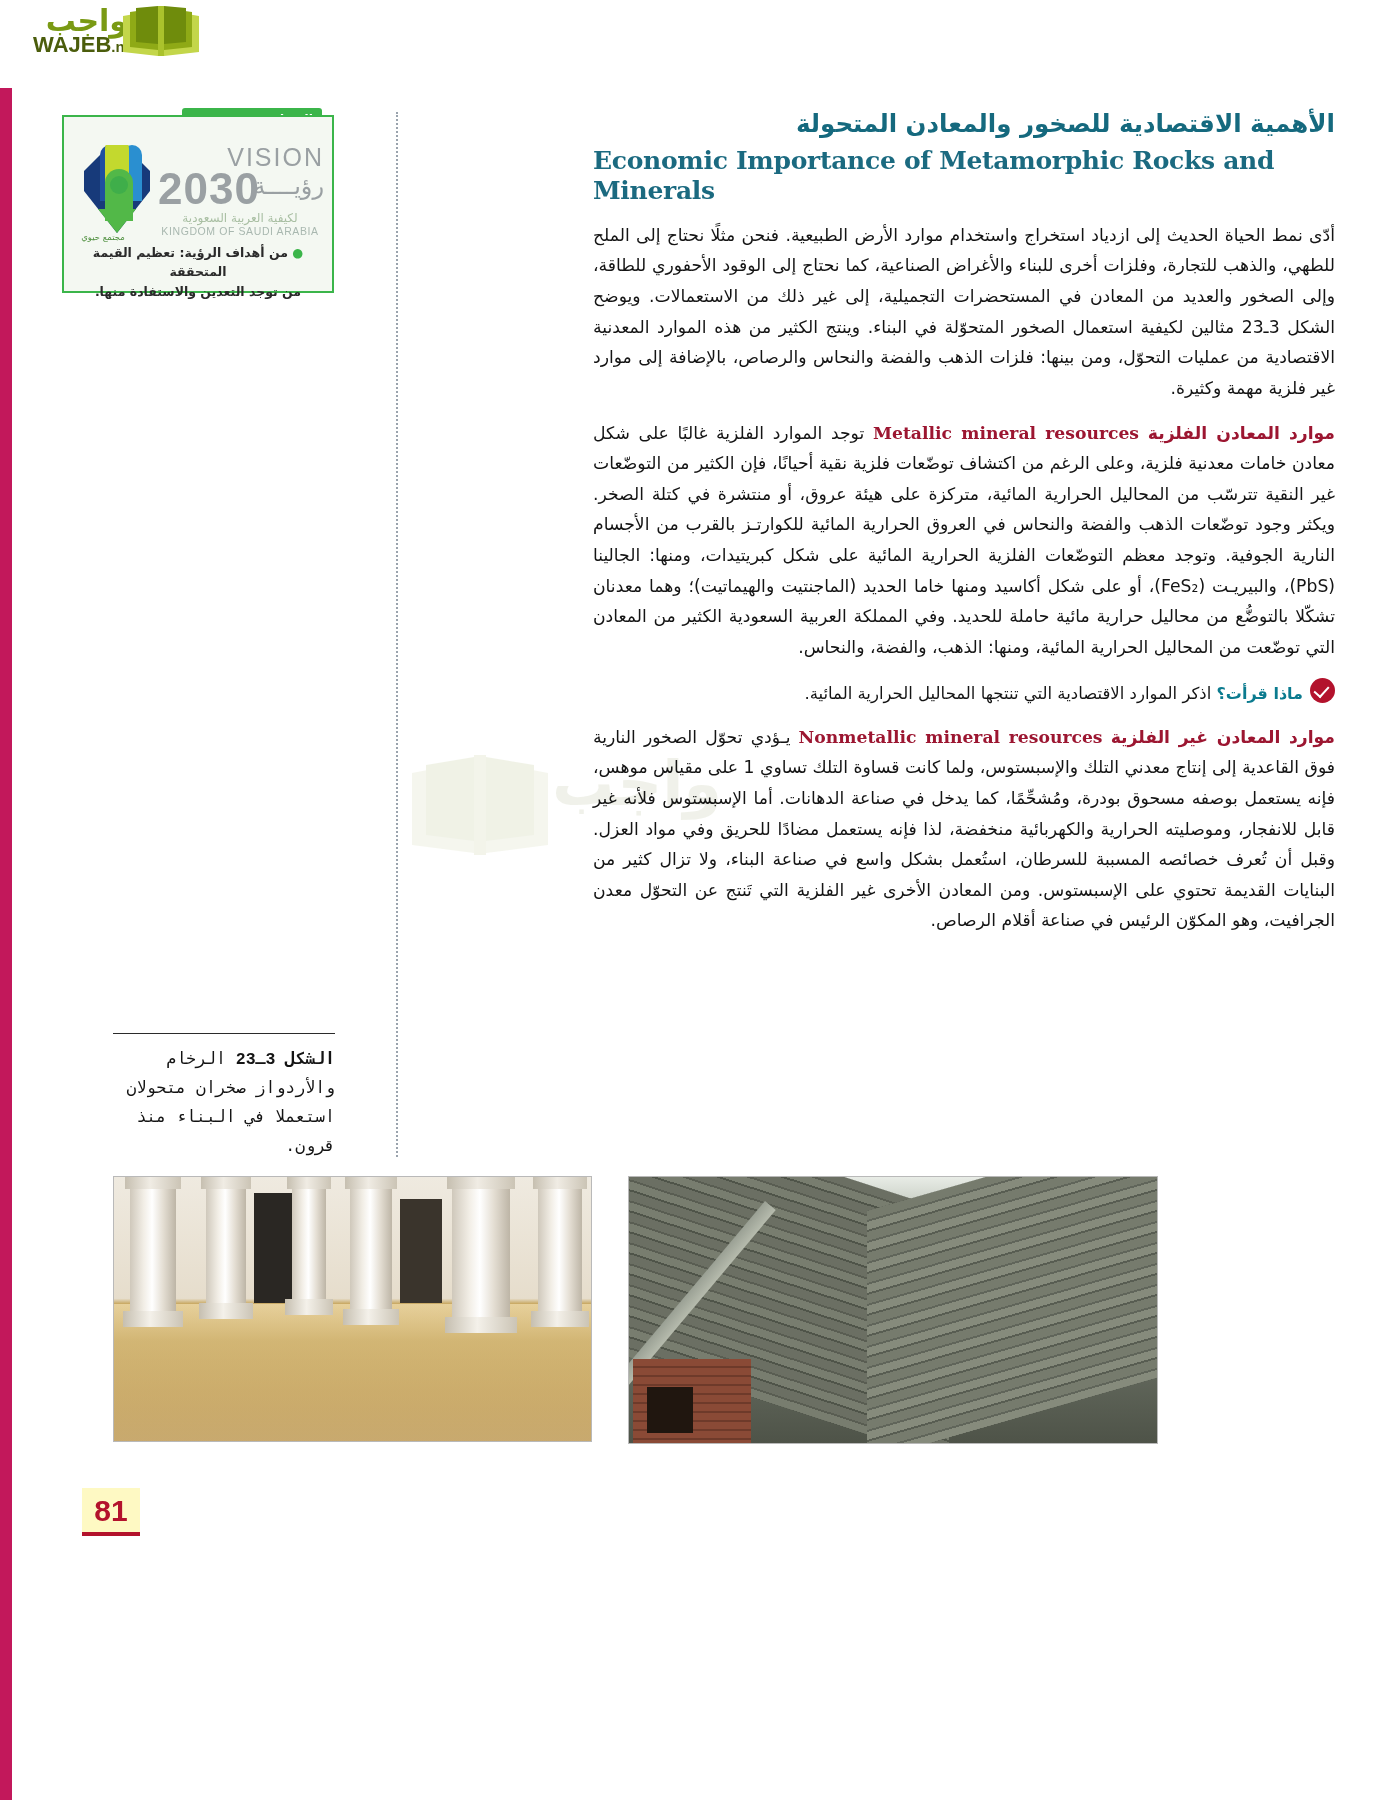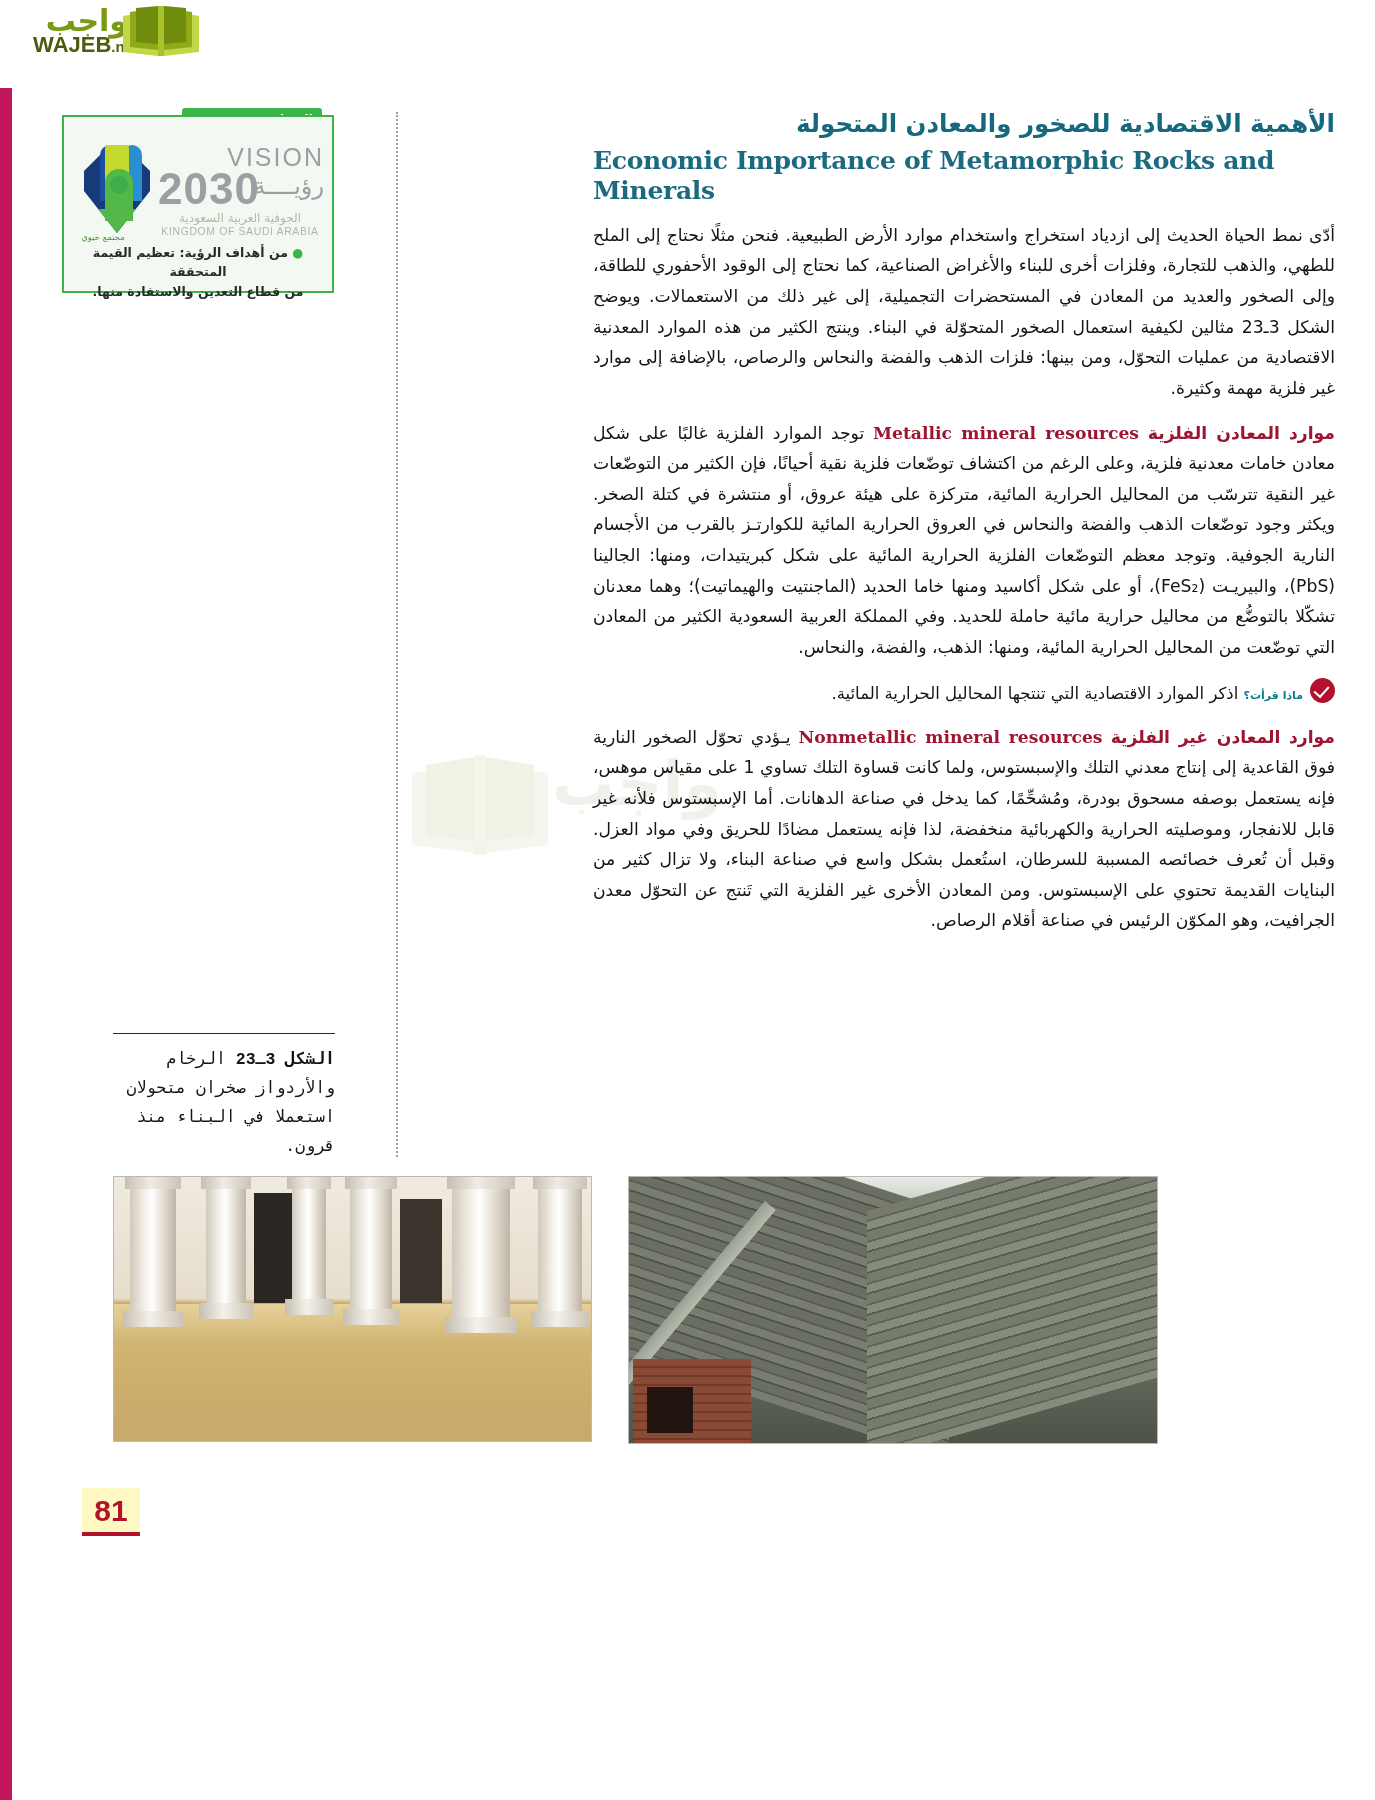--- a/index.html
+++ b/index.html
@@ -250,21 +250,21 @@
     position: absolute;
     left: 7px; top: 5px;
     width: 7px; height: 12px;
     border: solid #ffffff;
     border-width: 0 2.6px 2.6px 0;
     transform: rotate(42deg);
   }
   .callout-label {
     color: #0b7b8f;
     font-weight: bold;
-    font-size: 11px;
+    font-size: 16px;
   }
   .callout-text {
     color: #141414;
   }
 
   
   .cap-rule {
     position: absolute;
     left: 113px; top: 1033px;
     width: 222px; height: 0;
@@ -493,29 +493,29 @@
       <path d="M39 88 L20 64 L58 64 Z" fill="#52b848"></path>
     </svg>
     <div class="v-emblem-cap">مجتمع حيوي</div>
 
     <div class="v-wordmark">
       <div class="v-vision-row">
         <span class="v-vision">VISION</span>
         <span class="v-ar-vision">رؤيــــة</span>
       </div>
       <div class="v-2030">2030</div>
-      <div class="v-ksa-ar">الجوفية العربية السعودية</div>
+      <div class="v-ksa-ar">لكيفية العربية السعودية</div>
       <div class="v-ksa-en">KINGDOM OF SAUDI ARABIA</div>
     </div>
   </div>
 
   <div class="vision-note">
     <span class="bullet">●</span>
     <span>من أهداف الرؤية: تعظيم القيمة المتحققة</span><br>
-    <span>من قطاع التعدين والاستفادة منها.</span>
+    <span>من توجد التعدين والاستفادة منها.</span>
   </div>
 </div>
 
 <div class="dotted-divider"></div>
 
 <div class="watermark">
   <div class="wm-ar">واجب</div>
   <svg class="wm-book" viewBox="0 0 148 112">
     <path d="M6 20 L68 8 L68 100 L6 92 Z" fill="#dfe3c8"></path>
     <path d="M142 20 L80 8 L80 100 L142 92 Z" fill="#dfe3c8"></path>

